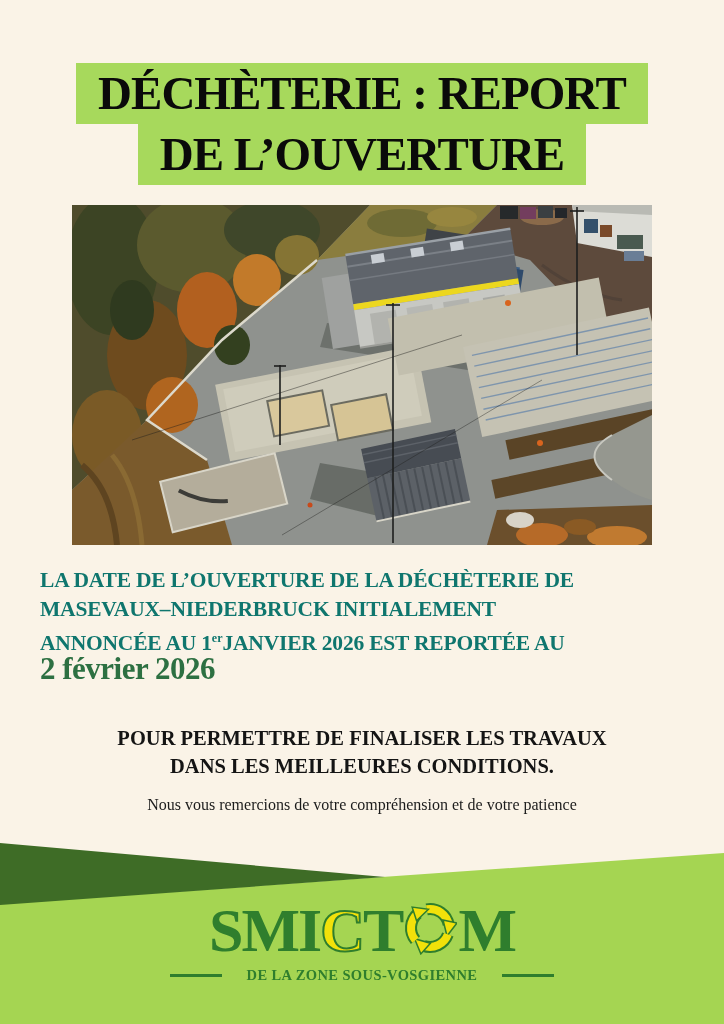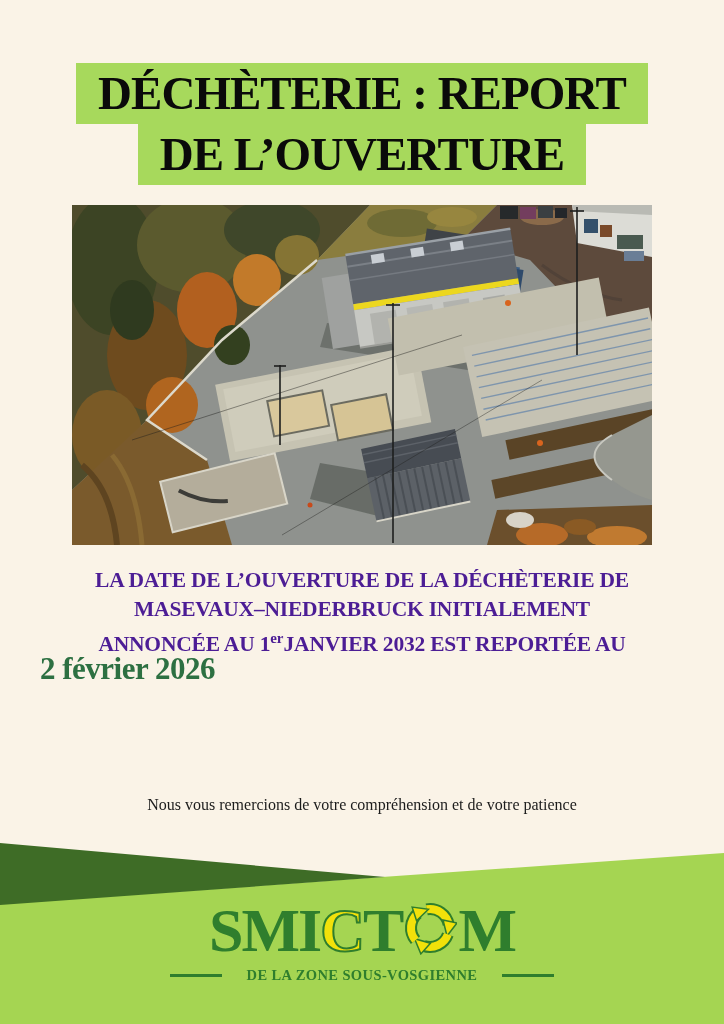--- a/index.html
+++ b/index.html
@@ -10,23 +10,23 @@
   }
   
   .title-block{position:absolute;top:63px;left:0;width:724px;text-align:center;line-height:0;}
   .title-line{display:inline-block;background:#A7D95C;color:#0a0a0a;
     font-weight:bold;font-size:47px;line-height:61px;letter-spacing:-1px;
     padding:0 22px;white-space:nowrap;}
   
   .photo{position:absolute;left:72px;top:205px;width:580px;height:340px;overflow:hidden;background:#8f928e;}
   .photo svg{display:block;}
   
-  .announce{position:absolute;top:566px;left:40px;width:644px;text-align:center;
-    color:#4c1d95;font-weight:bold;font-size:21.5px;line-height:29px;letter-spacing:-0.2px;}
-  .announce sup{font-size:15px;vertical-align:super;letter-spacing:0;}
+  .announce{position:absolute;top:566px;left:40px;width:644px;text-align:left;
+    color:#0f766e;font-weight:bold;font-size:21.5px;line-height:29px;letter-spacing:-0.2px;}
+  .announce sup{font-size:12px;vertical-align:super;letter-spacing:0;}
   .date-line{position:absolute;top:651px;left:40px;width:644px;text-align:left;
     color:#2D7042;font-weight:bold;font-size:31px;letter-spacing:-0.5px;}
   .works{position:absolute;top:724px;left:40px;width:644px;text-align:center;
     color:#141414;font-weight:bold;font-size:20.5px;line-height:28px;}
   .thanks{position:absolute;top:792px;left:40px;width:644px;text-align:center;
     color:#1c1c1c;font-weight:normal;font-size:16px;line-height:25px;}
   
   .footer-shapes{position:absolute;left:0;top:840px;width:724px;height:184px;}
   .logo-wrap{position:absolute;left:0;top:897px;width:724px;text-align:center;}
   .logo-line{font-weight:bold;font-size:62px;letter-spacing:-2px;color:#2F7E2D;
@@ -193,25 +193,29 @@
 
       <circle cx="436" cy="98" r="3" fill="#d8641e"></circle>
       <circle cx="468" cy="238" r="3" fill="#d8641e"></circle>
       <circle cx="238" cy="300" r="2.5" fill="#c84a1a"></circle>
     </svg>
   </div>
 
   <div class="announce">
     <span>LA DATE DE L’OUVERTURE DE LA DÉCHÈTERIE DE</span><br>
     <span>MASEVAUX–NIEDERBRUCK INITIALEMENT</span><br>
-    <span><span>ANNONCÉE AU 1</span><sup>er</sup><span>JANVIER 2032 EST REPORTÉE AU</span></span>
+    <span><span>ANNONCÉE AU 1</span><sup>er</sup><span>JANVIER 2026 EST REPORTÉE AU</span></span>
   </div>
 
   <div class="date-line">2 février 2026</div>
 
+  <div class="works">
+    <span>POUR PERMETTRE DE FINALISER LES TRAVAUX</span><br>
+    <span>DANS LES MEILLEURES CONDITIONS.</span>
+  </div>
 
   <div class="thanks">
     <span>Nous vous remercions de votre compréhension et de votre patience</span><br>
   </div>
 
   <svg class="footer-shapes" width="724" height="184" viewBox="0 0 724 184">
     <polygon points="0,64 724,13 724,184 0,184" fill="#A5D552"></polygon>
     <polygon points="0,3 385,37 0,65" fill="#3E6C26"></polygon>
   </svg>
 

